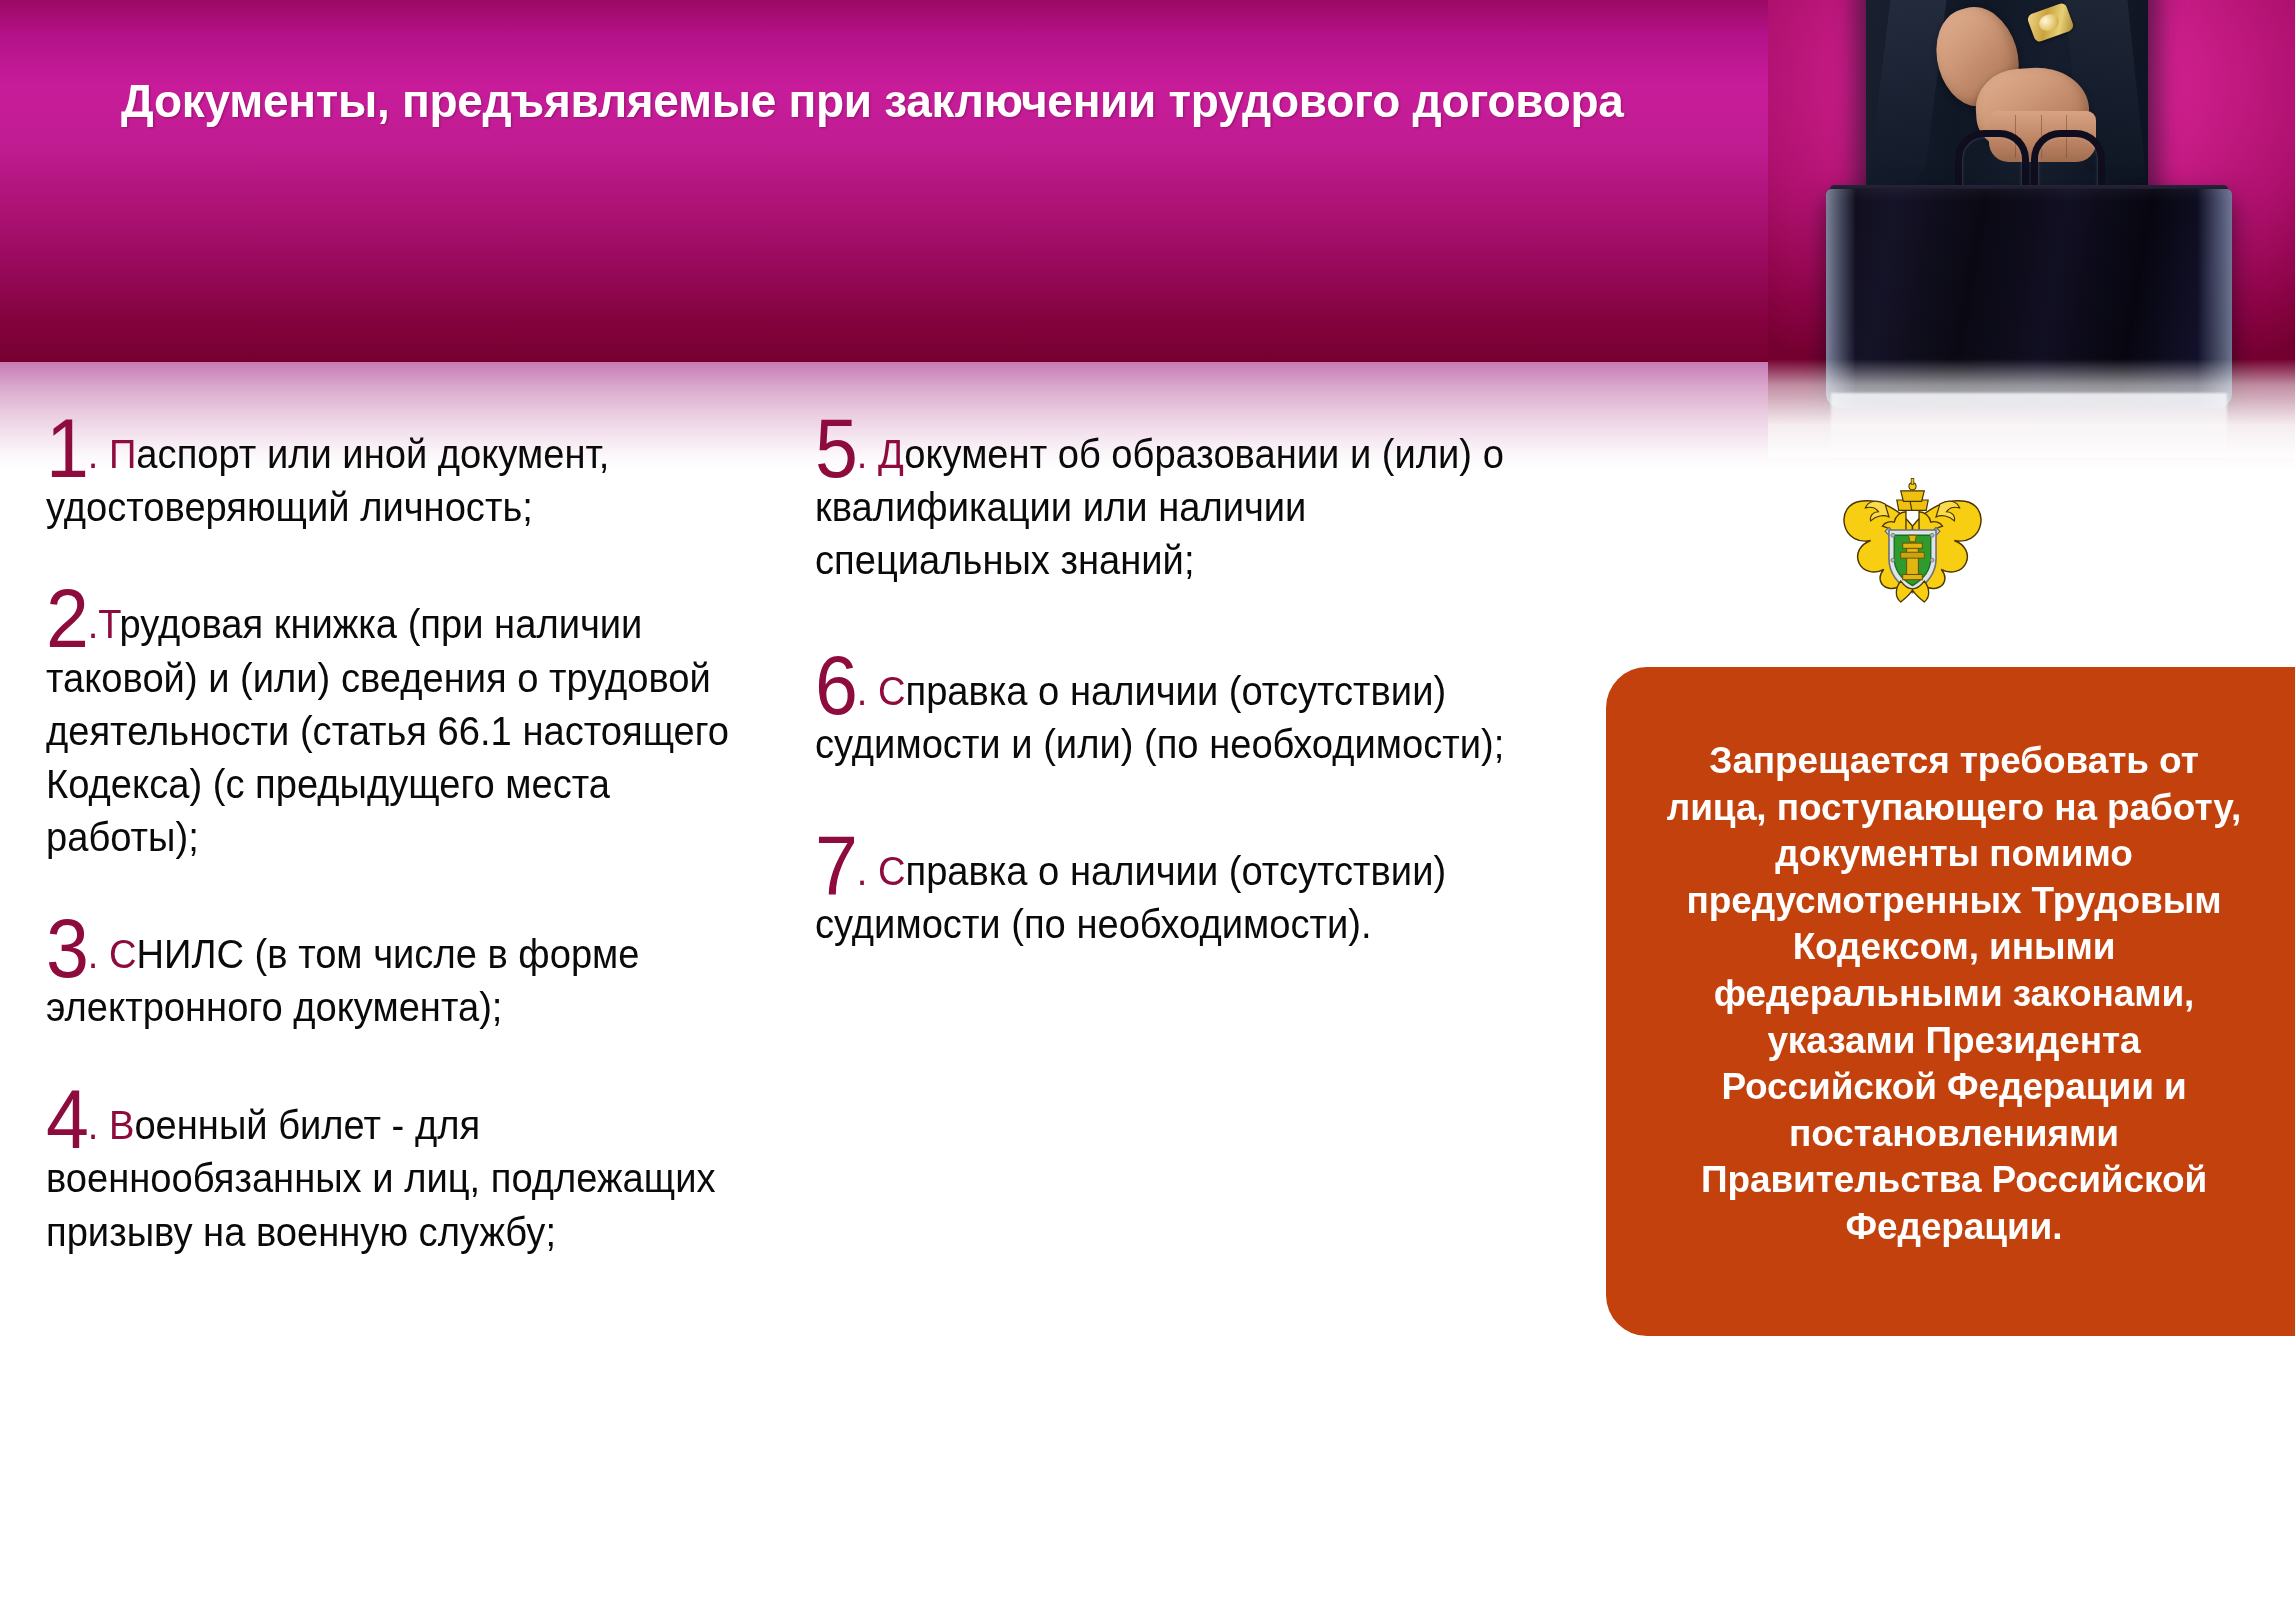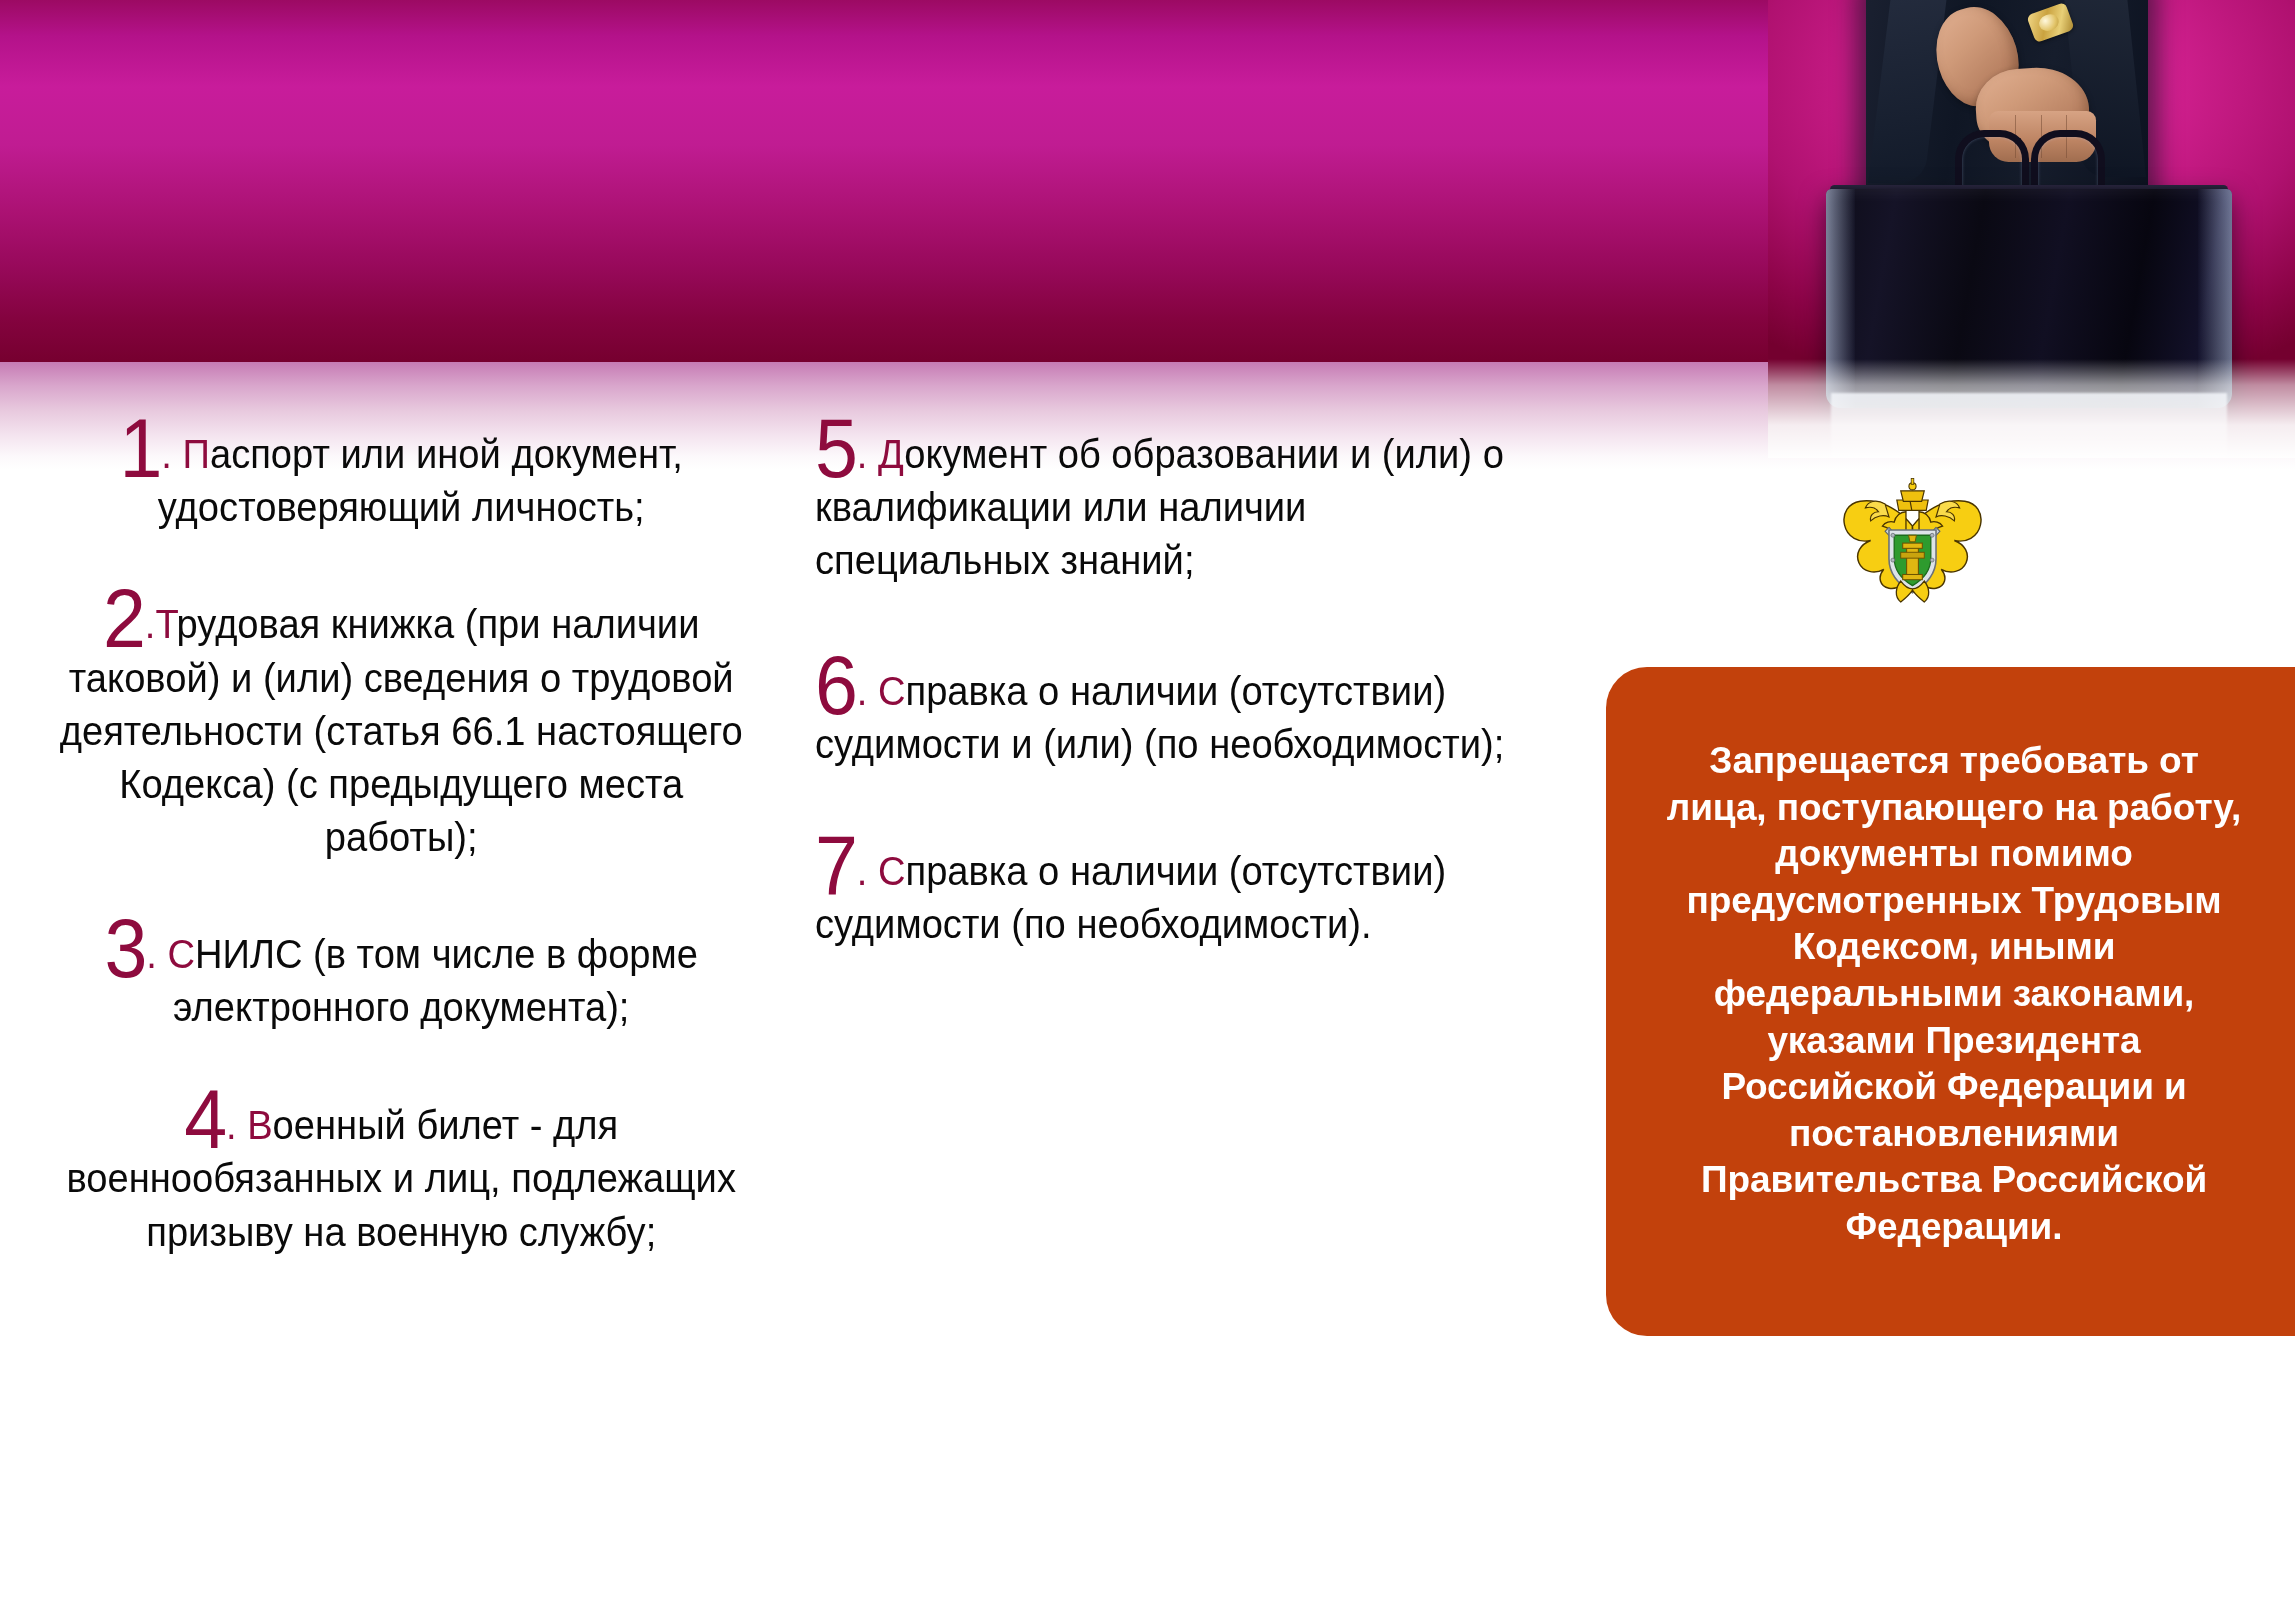--- a/index.html
+++ b/index.html
@@ -221,21 +221,21 @@
   .columns {
     position: absolute;
     left: 0; top: 419px;
     width: 1598px;
     z-index: 6;
   }
   .col {
     position: absolute;
     top: 0;
   }
-  .col-left  { left: 46px;  width: 714px; text-align: center; }
+  .col-left  { left: 46px;  width: 714px; }
   .col-right { left: 815px; width: 707px; }
 
   .list-item {
     margin: 0 0 30px 0;
     color: #0a0a0a;
     font-size: 41px;
     line-height: 1.30;
     font-weight: 400;
     font-family: "Liberation Sans Narrow", "Liberation Sans", "DejaVu Sans", sans-serif;
     transform: scaleX(0.93);
@@ -321,20 +321,21 @@
       </div>
     <div class="handle handle-l"></div>
     <div class="handle handle-r"></div>
     <div class="case-lip"></div>
     <div class="briefcase"></div>
     <div class="photo-refl"></div>
     <div class="photo-whitefade"></div>
   </div>
 
   <div class="title-block">
+    <h1 class="title-main">Документы, предъявляемые при заключении трудового договора</h1>
   </div>
 
   <div class="emblem">
     <svg viewBox="0 0 228 200" width="149" height="131" aria-hidden="true">
       <g>
 
         <path d="M114 78 C92 50 62 36 34 40 C16 43 6 58 10 76 C14 95 32 104 50 100 C34 106 26 120 32 134 C38 148 56 152 70 144 C60 156 64 170 78 173 C92 176 106 164 112 148 Z" fill="#F7CE12" stroke="#4A3500" stroke-width="2.2"></path>
 
         <path d="M114 78 C136 50 166 36 194 40 C212 43 222 58 218 76 C214 95 196 104 178 100 C194 106 202 120 196 134 C190 148 172 152 158 144 C168 156 164 170 150 173 C136 176 122 164 116 148 Z" fill="#F7CE12" stroke="#4A3500" stroke-width="2.2"></path>
 

